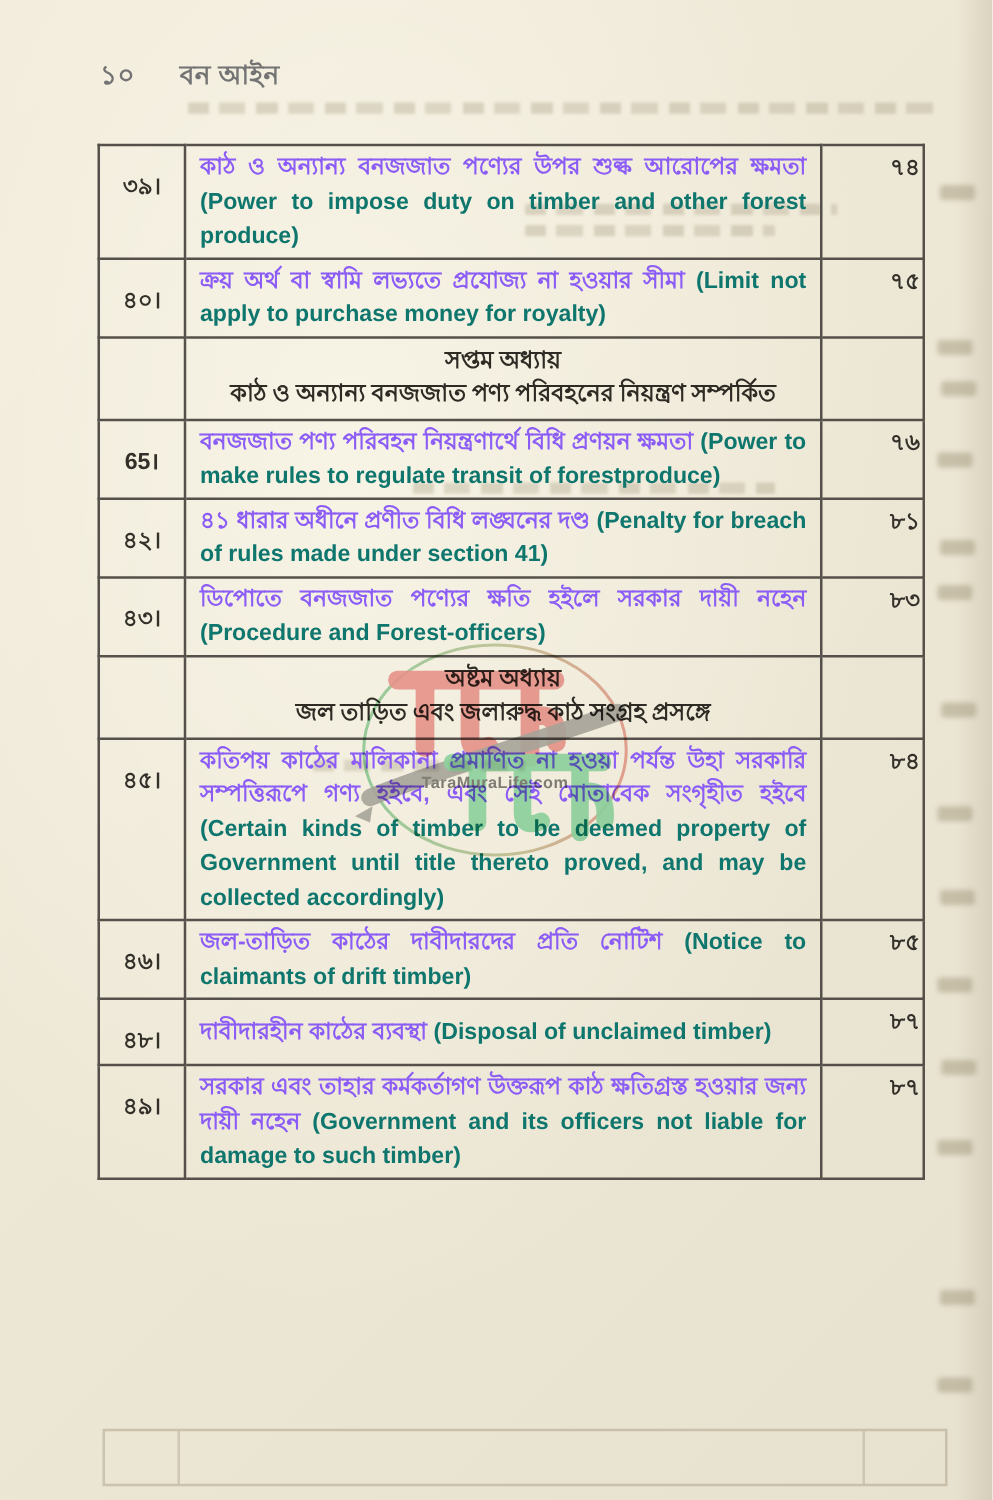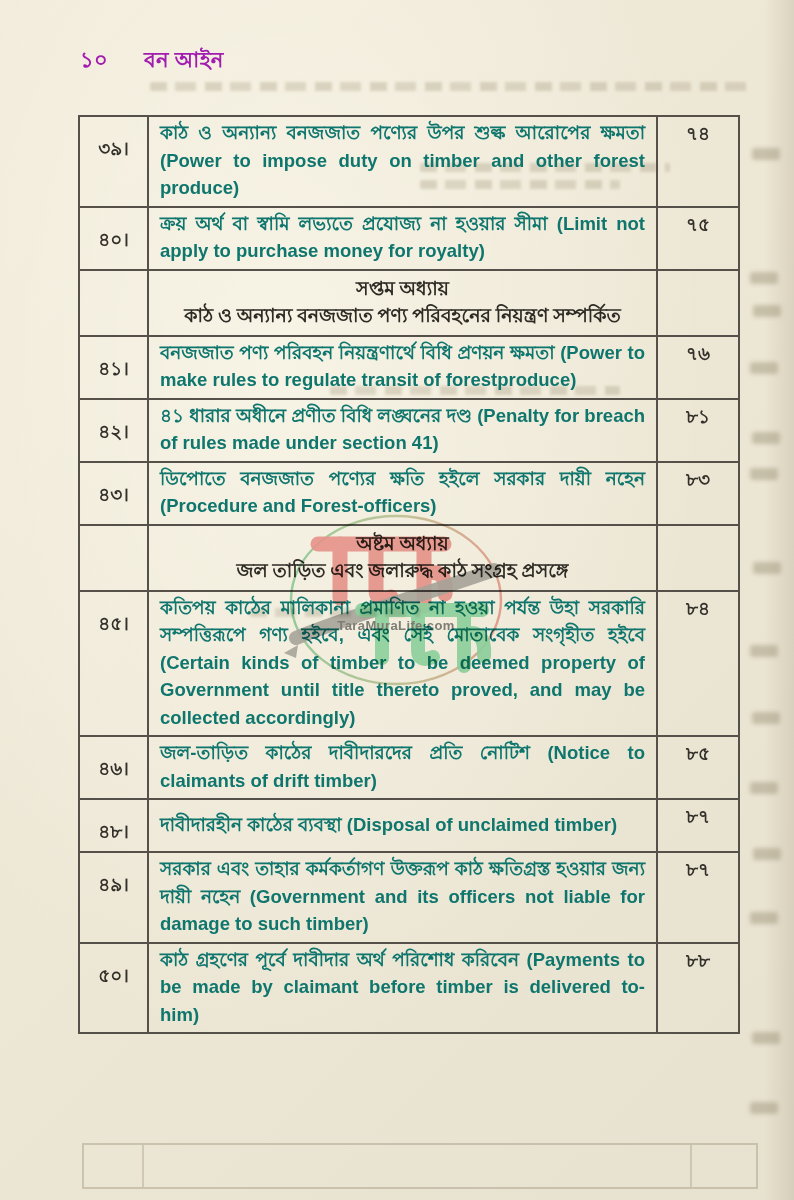--- a/index.html
+++ b/index.html
@@ -8,30 +8,30 @@
     background:
       radial-gradient(ellipse at 35% 30%, rgba(255,253,242,.55), rgba(255,253,242,0) 60%),
       linear-gradient(135deg,#f1ebda 0%,#ece6d4 55%,#e7e1cf 100%);
     font-family:"Liberation Sans","DejaVu Sans",sans-serif;
     color:#33302a;
   }
   .page{position:absolute;inset:0;}
   .edge-shade{position:absolute;top:0;right:0;width:30px;height:100%;
     background:linear-gradient(to right,rgba(125,110,82,0),rgba(125,110,82,.16));pointer-events:none;}
   .page-header{position:absolute;top:44px;left:80px;display:flex;gap:36px;
-    font-size:21px;font-weight:700;letter-spacing:.3px;color:#a21caf;align-items:center;}
+    font-size:21px;font-weight:700;letter-spacing:.3px;color:#737373;align-items:center;}
   table.toc{position:absolute;left:78px;top:115px;width:662px;border-collapse:collapse;
     table-layout:fixed;z-index:2;}
   table.toc td{border:2px solid #55514a;}
   td.c-no{width:63px;text-align:center;vertical-align:top;padding:18px 2px 2px;
     font-size:18.5px;font-weight:700;}
   td.c-desc{padding:2px 11px 4px;font-size:18.5px;line-height:27.5px;text-align:justify;}
-  td.c-pg{width:76px;text-align:center;vertical-align:top;padding:3px 2px 2px;
+  td.c-pg{width:76px;text-align:right;vertical-align:top;padding:3px 2px 2px;
     font-size:18.5px;font-weight:700;}
-  .bn{font-weight:700;color:#0f766e;}
+  .bn{font-weight:700;color:#8b5cf6;}
   .en{font-weight:700;color:#0f766e;}
   tr.chapter td.c-desc{text-align:center;padding-top:4px;padding-bottom:6px;}
   tr.chapter .ch1,tr.chapter .ch2{font-weight:700;font-size:19px;line-height:27px;color:#2e2b25;font-family:Liberation Serif, serif;}
   
   .watermark{position:absolute;left:268px;top:498px;width:256px;height:208px;z-index:5;
     mix-blend-mode:multiply;opacity:.82;pointer-events:none;}
   
   .bleed{position:absolute;filter:blur(1.4px);opacity:.55;pointer-events:none;z-index:1;}
   .bleed .ln{height:9px;margin:8px 0;border-radius:2px;
     background:repeating-linear-gradient(90deg,rgba(138,126,96,.48) 0 17px,rgba(138,126,96,0) 17px 25px,rgba(138,126,96,.42) 25px 46px,rgba(138,126,96,0) 46px 55px);}
@@ -95,21 +95,21 @@
   </tr>
         <tr class="row chapter">
     <td class="c-no"></td>
     <td class="c-desc">
       <div class="ch1">সপ্তম অধ্যায়</div>
       <div class="ch2">কাঠ ও অন্যান্য বনজজাত পণ্য পরিবহনের নিয়ন্ত্রণ সম্পর্কিত</div>
     </td>
     <td class="c-pg"></td>
   </tr>
         <tr class="row entry">
-    <td class="c-no">৪১।</td>
+    <td class="c-no">65।</td>
     <td class="c-desc"><span class="bn">বনজজাত পণ্য পরিবহন নিয়ন্ত্রণার্থে বিধি প্রণয়ন ক্ষমতা</span> <span class="en">(Power to make rules to regulate transit of forestproduce)</span></td>
     <td class="c-pg">৭৬</td>
   </tr>
         <tr class="row entry">
     <td class="c-no">৪২।</td>
     <td class="c-desc"><span class="bn">৪১ ধারার অধীনে প্রণীত বিধি লঙ্ঘনের দণ্ড</span> <span class="en">(Penalty for breach of rules made under section 41)</span></td>
     <td class="c-pg">৮১</td>
   </tr>
         <tr class="row entry">
     <td class="c-no">৪৩।</td>
@@ -136,25 +136,20 @@
   </tr>
         <tr class="row entry">
     <td class="c-no">৪৮।</td>
     <td class="c-desc"><span class="bn">দাবীদারহীন কাঠের ব্যবস্থা</span> <span class="en">(Disposal of unclaimed timber)</span></td>
     <td class="c-pg">৮৭</td>
   </tr>
         <tr class="row entry">
     <td class="c-no">৪৯।</td>
     <td class="c-desc"><span class="bn">সরকার এবং তাহার কর্মকর্তাগণ উক্তরূপ কাঠ ক্ষতিগ্রস্ত হওয়ার জন্য দায়ী নহেন</span> <span class="en">(Government and its officers not liable for damage to such timber)</span></td>
     <td class="c-pg">৮৭</td>
-  </tr>
-        <tr class="row entry">
-    <td class="c-no">৫০।</td>
-    <td class="c-desc"><span class="bn">কাঠ গ্রহণের পূর্বে দাবীদার অর্থ পরিশোধ করিবেন</span> <span class="en">(Payments to be made by claimant before timber is delivered to- him)</span></td>
-    <td class="c-pg">৮৮</td>
   </tr>
       </tbody>
   </table>
 
   <div class="watermark">
     <svg viewBox="0 0 256 208" width="256" height="208">
       <defs>
         <linearGradient id="ring" x1="0" y1="0" x2="1" y2="0">
           <stop offset="0" stop-color="#86d19e"></stop>
           <stop offset="0.55" stop-color="#c2c79c"></stop>

